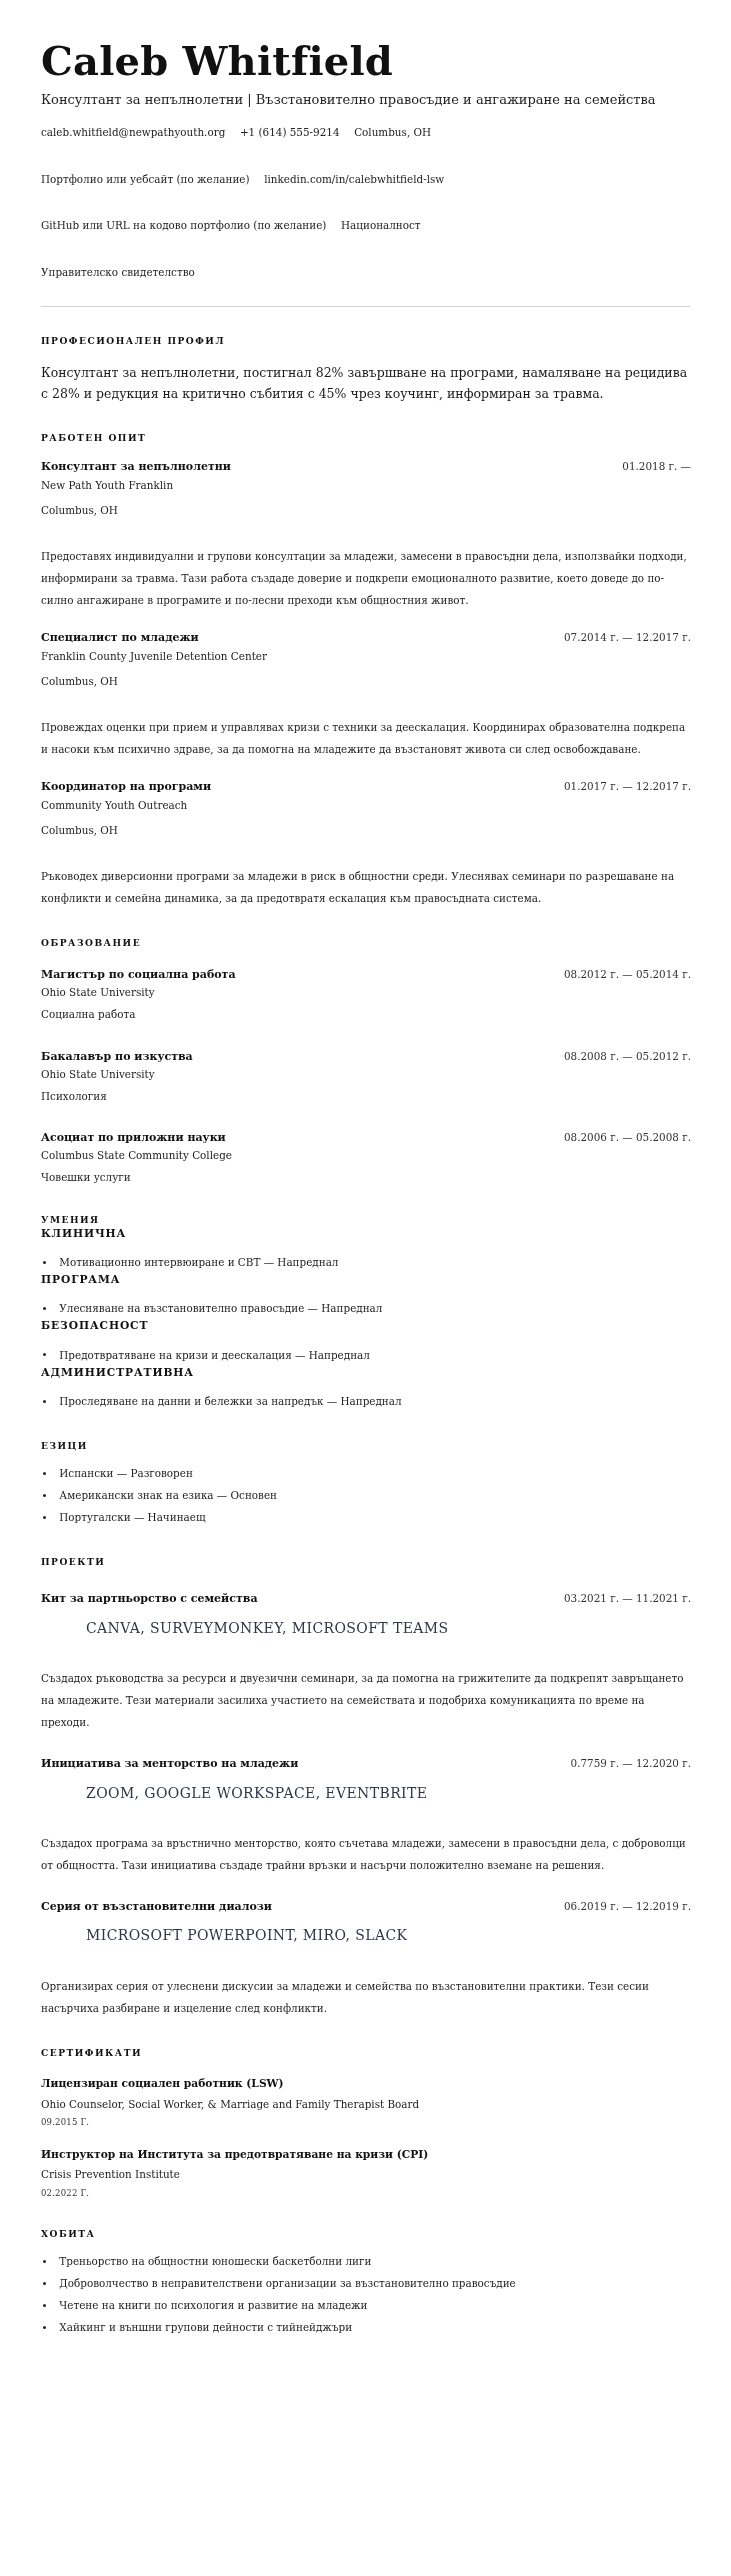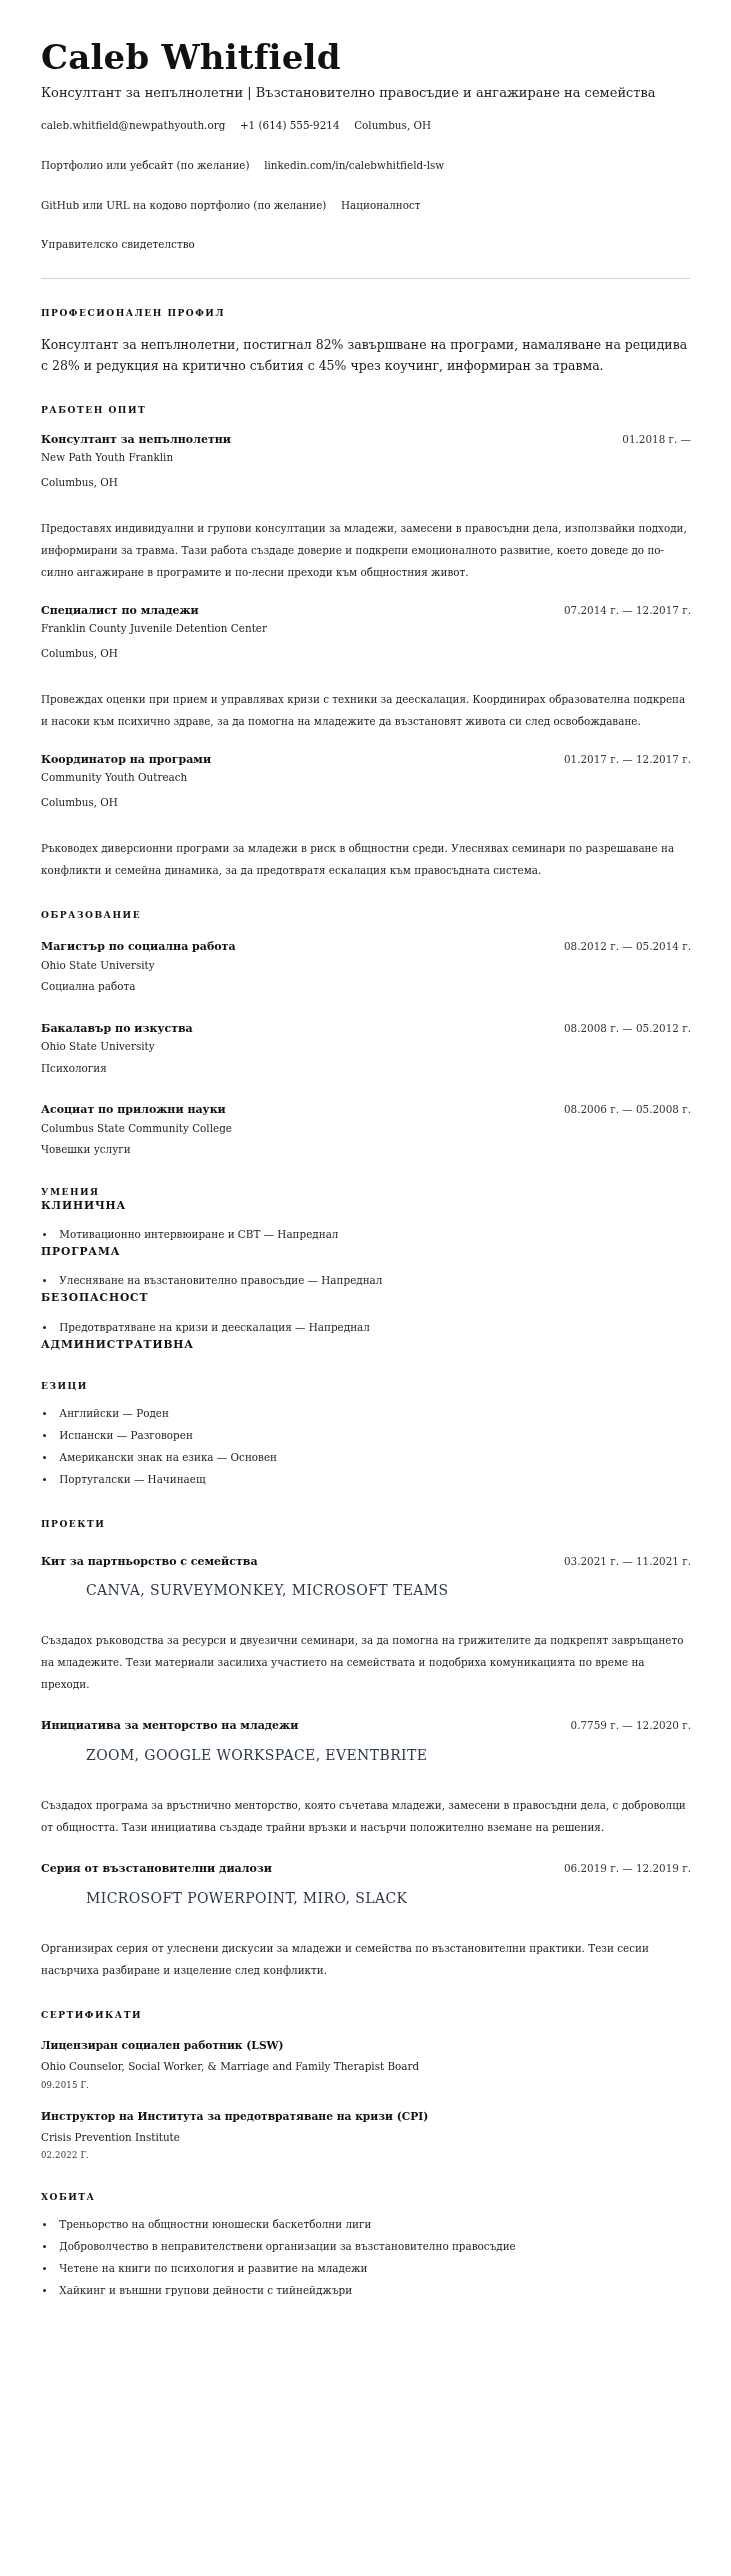--- a/index.html
+++ b/index.html
@@ -5,24 +5,24 @@
   * { box-sizing: border-box; margin: 0; padding: 0; }
   html, body { background: #ffffff; }
   body {
     width: 732px;
     font-family: "DejaVu Serif", serif;
     color: #1a1a1a;
   }
   .page { padding: 38px 41px 24.4px 41px; width: 732px; }
 
   
-  .name { font-size: 34px; font-weight: bold; color: #111; line-height: 1.15; letter-spacing: 0.2px; }
+  .name { font-size: 40px; font-weight: bold; color: #111; line-height: 1.15; letter-spacing: 0.2px; }
   .headline { font-size: 13px; line-height: 23px; color: #222; margin-top: 3.7px; max-width: 649px; }
   .contact-row { font-size: 10.4px; color: #222; line-height: 14.6px; margin-top: 14.6px; display: flex; flex-wrap: wrap; }
-  .contact-row + .contact-row { margin-top: 25px; }
+  .contact-row + .contact-row { margin-top: 32px; }
   .contact-row span { margin-right: 14.6px; }
   .divider { height: 1.2px; background: #d2d2d6; margin-top: 26px; width: 649px; }
 
   
   .section { margin-top: 28px; }
   .section-title {
     font-size: 9.1px; font-weight: bold; letter-spacing: 1.5px; text-transform: uppercase; color: #111;
     line-height: 12.2px;
   }
   .profile-text { font-size: 12.5px; line-height: 21px; color: #1a1a1a; margin-top: 14.6px; max-width: 649px; }
@@ -175,27 +175,29 @@
       </ul>
     </div>
     <div>
       <div class="skill-group-title">БЕЗОПАСНОСТ</div>
       <ul class="bullets skill-bullets">
         <li>Предотвратяване на кризи и деескалация — Напреднал</li>
       </ul>
     </div>
     <div>
       <div class="skill-group-title">АДМИНИСТРАТИВНА</div>
+      <ul class="bullets skill-bullets">
+        <li>Проследяване на данни и бележки за напредък — Напреднал</li>
+      </ul>
     </div>
   </section>
 
   <section class="section">
     <h2 class="section-title">Езици</h2>
     <ul class="bullets lang-list">
-      <li>Английски — Роден</li>
       <li>Испански — Разговорен</li>
       <li>Американски знак на езика — Основен</li>
       <li>Португалски — Начинаещ</li>
     </ul>
   </section>
 
   <section class="section">
     <h2 class="section-title">Проекти</h2>
 
     <div class="project">

